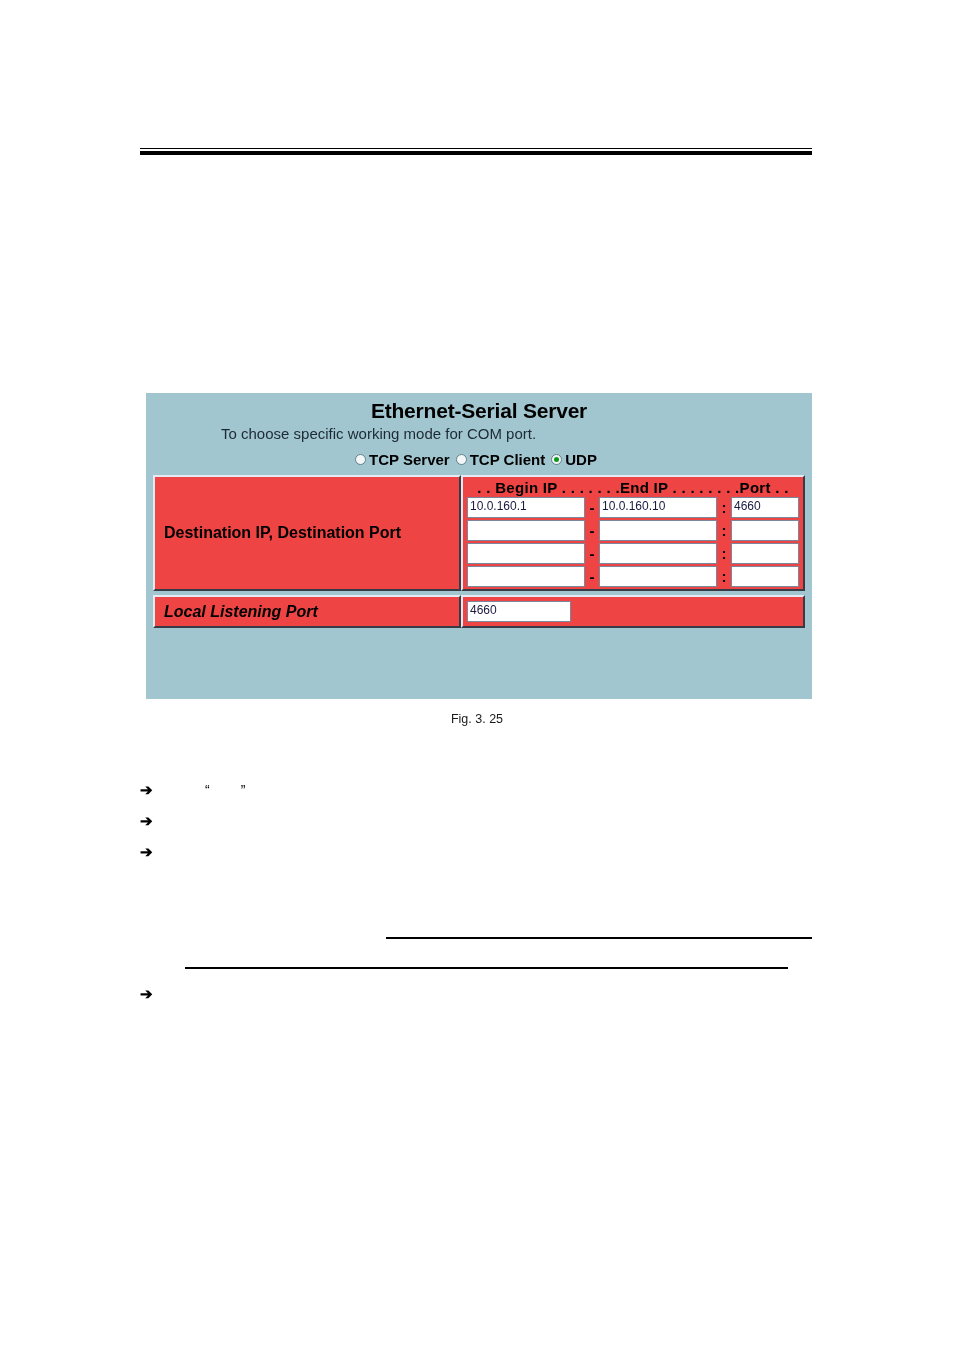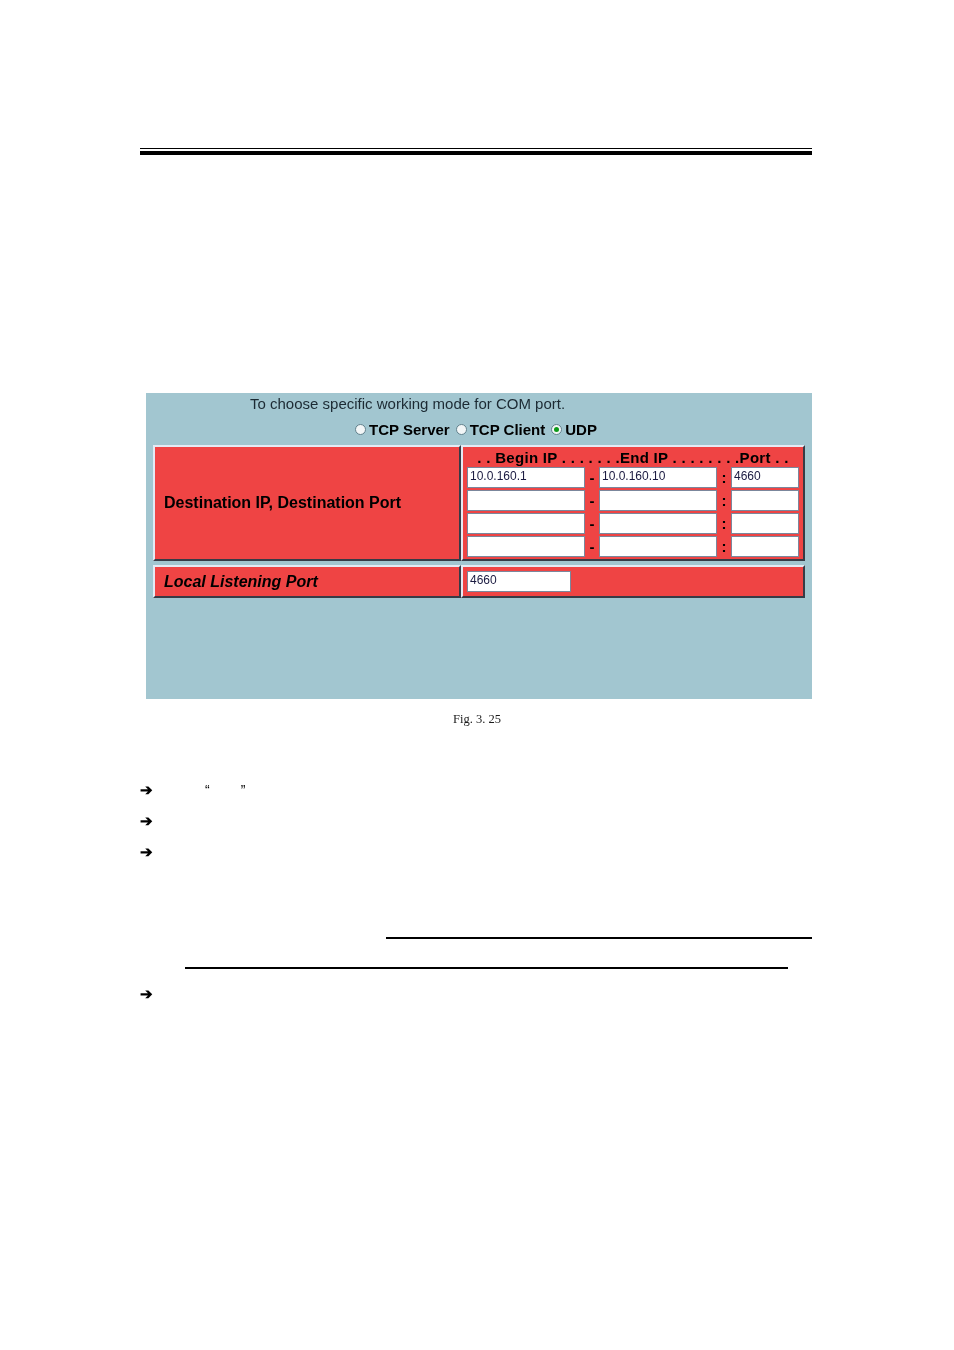--- a/index.html
+++ b/index.html
@@ -58,21 +58,21 @@
     font-size: 23px;
     font-weight: bold;
     color: #16546e;
     padding-left: 68px;
     padding-top: 6px;
     letter-spacing: 0.3px;
   }
   .panel-desc {
     font-size: 15px;
     color: #1c2a33;
-    padding-left: 104px;
+    padding-left: 75px;
     padding-top: 2px;
   }
 
   
   .radio-row {
     display: flex;
     justify-content: center;
     align-items: center;
     gap: 0px;
     padding-top: 9px;
@@ -183,21 +183,21 @@
 
   
   .caption {
     position: absolute;
     left: 0;
     top: 712px;
     width: 954px;
     text-align: center;
     font-size: 12.5px;
     color: #1a1a1a;
-    font-family: Liberation Serif, serif;
+    font-family: Liberation Sans, sans-serif;
   }
 
   
   .bullets {
     position: absolute;
     left: 140px;
     top: 782px;
     width: 700px;
   }
   .bullet {
@@ -251,20 +251,21 @@
 <body>
 
 <div class="top-rule-wrap">
   <div class="top-rule-thin"></div>
   <div class="top-rule-gap"></div>
   <div class="top-rule-thick"></div>
 </div>
 
 <div class="panel">
 
+  <div class="panel-title">Ethernet-Serial Server</div>
 
 
   <div class="panel-desc">To choose specific working mode for COM port.</div>
 
   <div class="radio-row">
     <div class="radio-item">
       <span class="radio"></span>
       <span>TCP Server</span>
     </div>
     <div class="radio-item">

